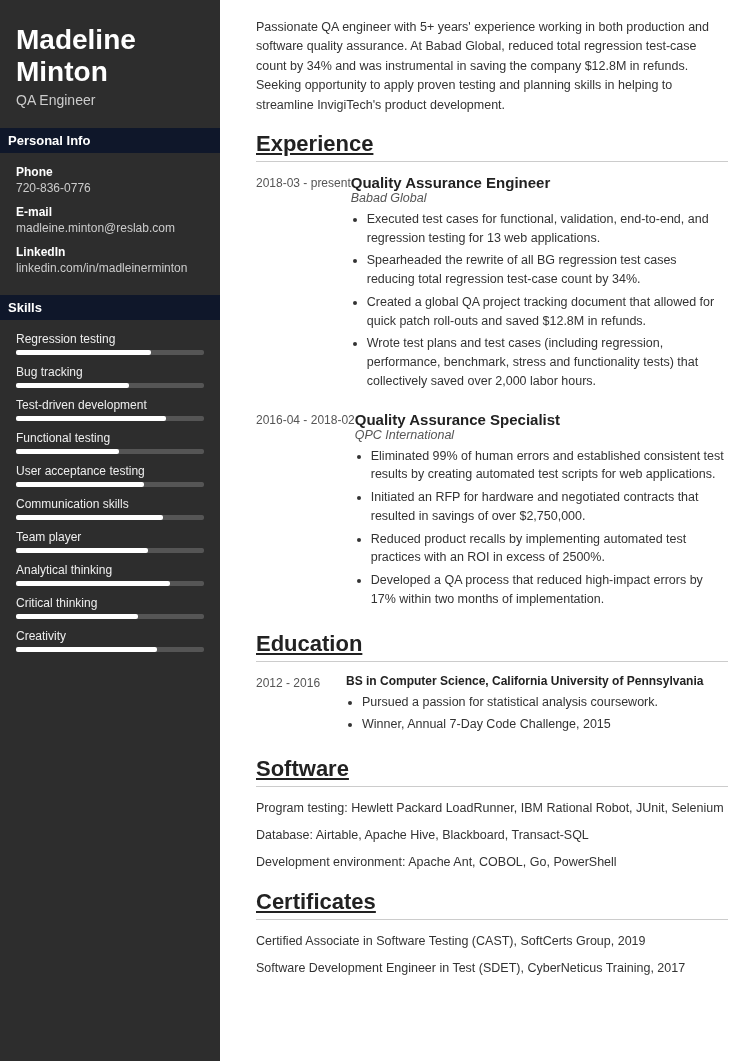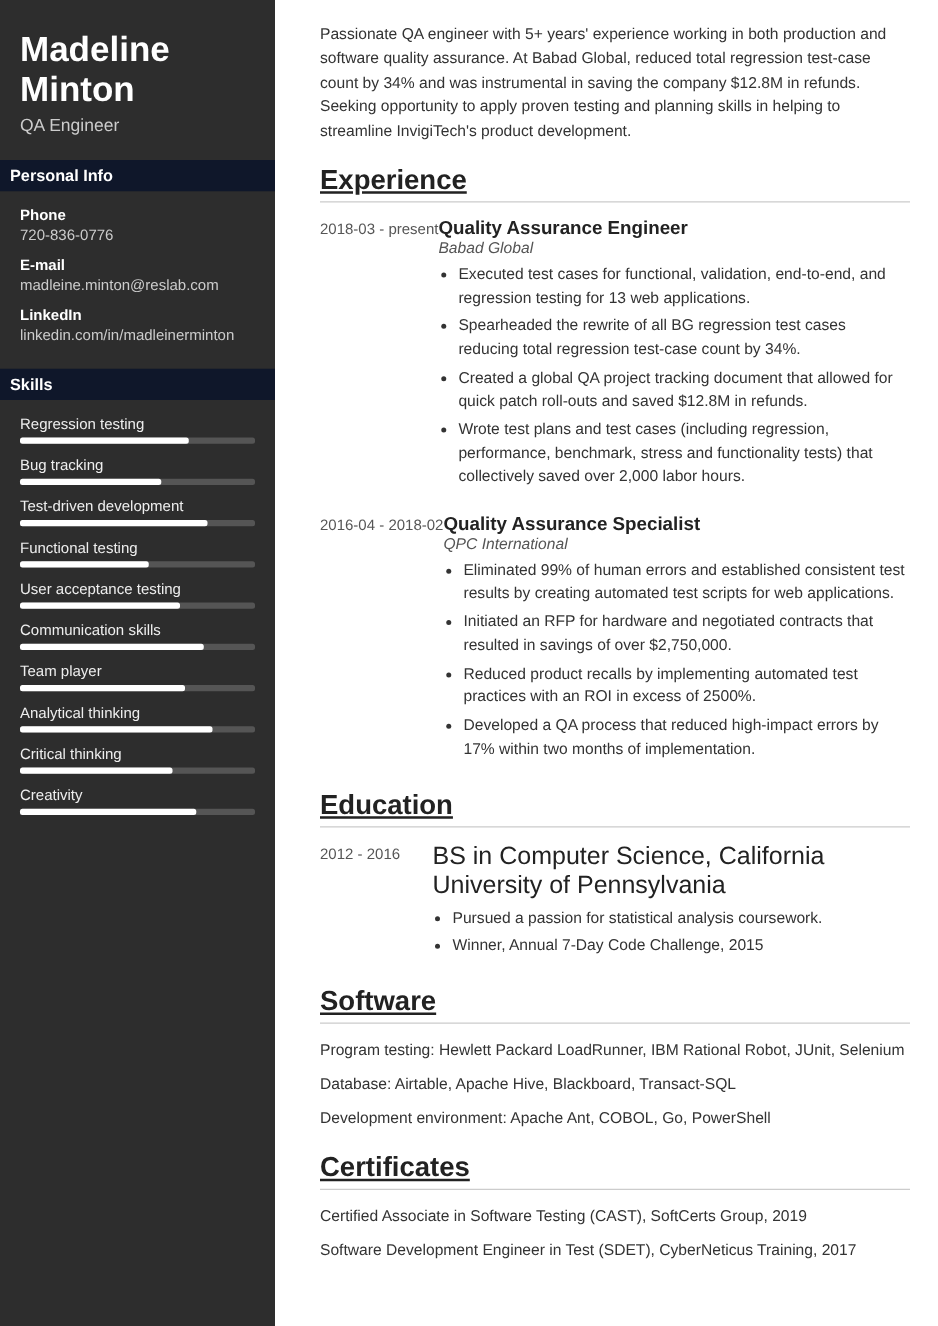--- a/index.html
+++ b/index.html
@@ -126,22 +126,22 @@
     .entry-bullets {
       padding-left: 16px;
     }
     .entry-bullets li {
       font-size: 12.5px;
       line-height: 1.5;
       color: #333;
       margin-bottom: 4px;
     }
     .edu-degree {
-      font-size: 20px;
-      font-weight: normal;
+      font-size: 12px;
+      font-weight: bold;
       color: #222;
     }
     .software-item {
       font-size: 12.5px;
       color: #333;
       margin-bottom: 8px;
       line-height: 1.5;
     }
     .cert-item {
       font-size: 12.5px;

